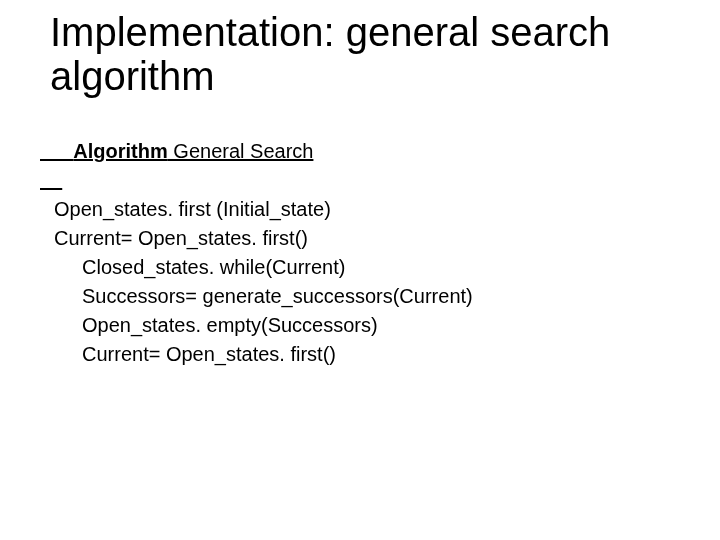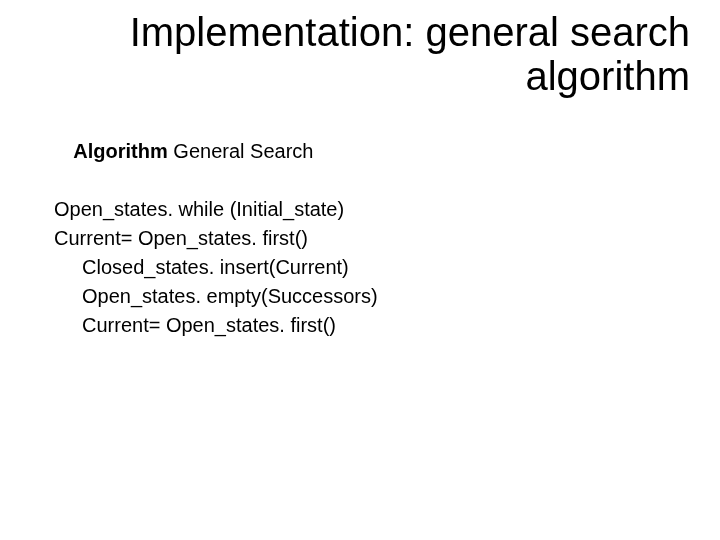--- a/index.html
+++ b/index.html
@@ -14,58 +14,59 @@
   }
   .slide {
     position: relative;
     width: 720px;
     height: 540px;
     box-sizing: border-box;
   }
   .title {
     font-size: 40px;
     line-height: 1.1;
-    text-align: right;
+    text-align: left;
     padding: 10px 30px 4px 50px;
     font-weight: normal;
   }
   .body {
     padding: 6px 40px 0 40px;
     font-size: 20px;
     line-height: 1.45;
   }
-  .l0 { margin-left: 0px; }
+  .l0 { margin-left: 0px; text-decoration: underline; }
   .l1 { margin-left: 14px; }
   .l2 { margin-left: 28px; }
   .l3 { margin-left: 42px; }
   .l3b { margin-left: 42px; padding-left: 40px; text-indent: -40px; } 
   .bold { font-weight: bold; }
   .line { white-space: pre-wrap; }
 </style>
 </head>
 <body>
 
 <div class="slide">
 
   <div class="title">Implementation: general search algorithm</div>
 
   <div class="body">
 
     <div class="line l0">
       <span class="bold">Algorithm</span><span> General Search</span>
     </div>
 
-    <div class="line l1">Open_states. while (Initial_state)</div>
+    <div class="line l1">Open_states. first (Initial_state)</div>
 
     <div class="line l1">Current= Open_states. first()</div>
 
 
 
-    <div class="line l3">Closed_states. insert(Current)</div>
+    <div class="line l3">Closed_states. while(Current)</div>
 
+    <div class="line l3">Successors= generate_successors(Current)</div>
 
 
     <div class="line l3">Open_states. empty(Successors)</div>
 
     <div class="line l3">Current= Open_states. first()</div>
 
   </div>
 </div>
 
 </body></html>

